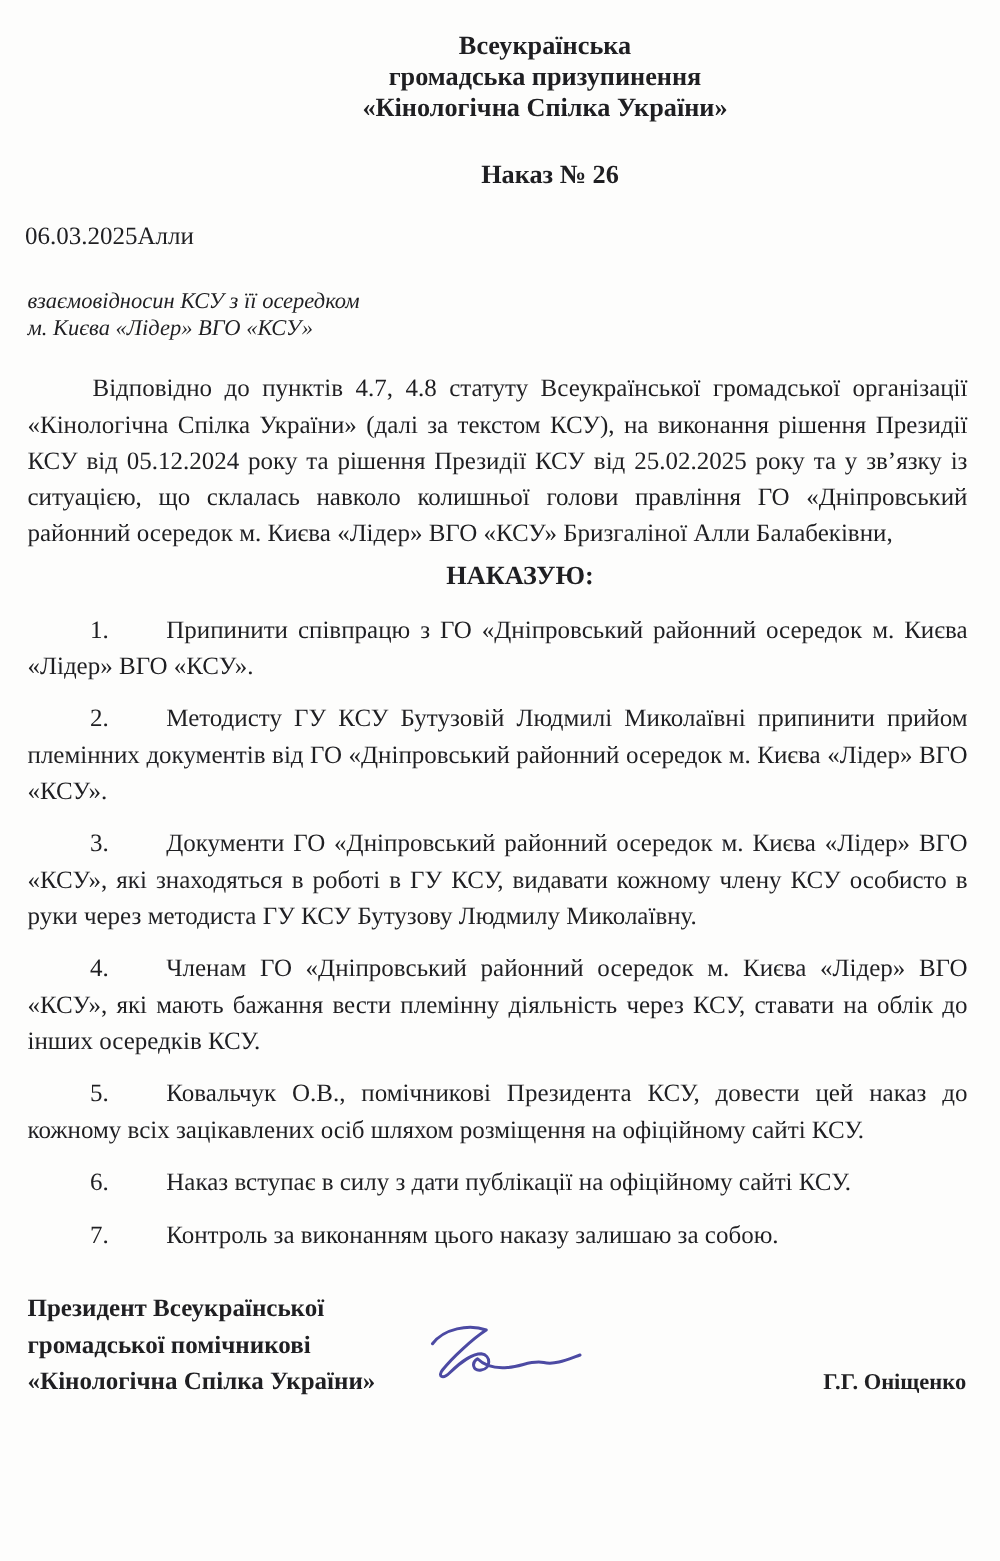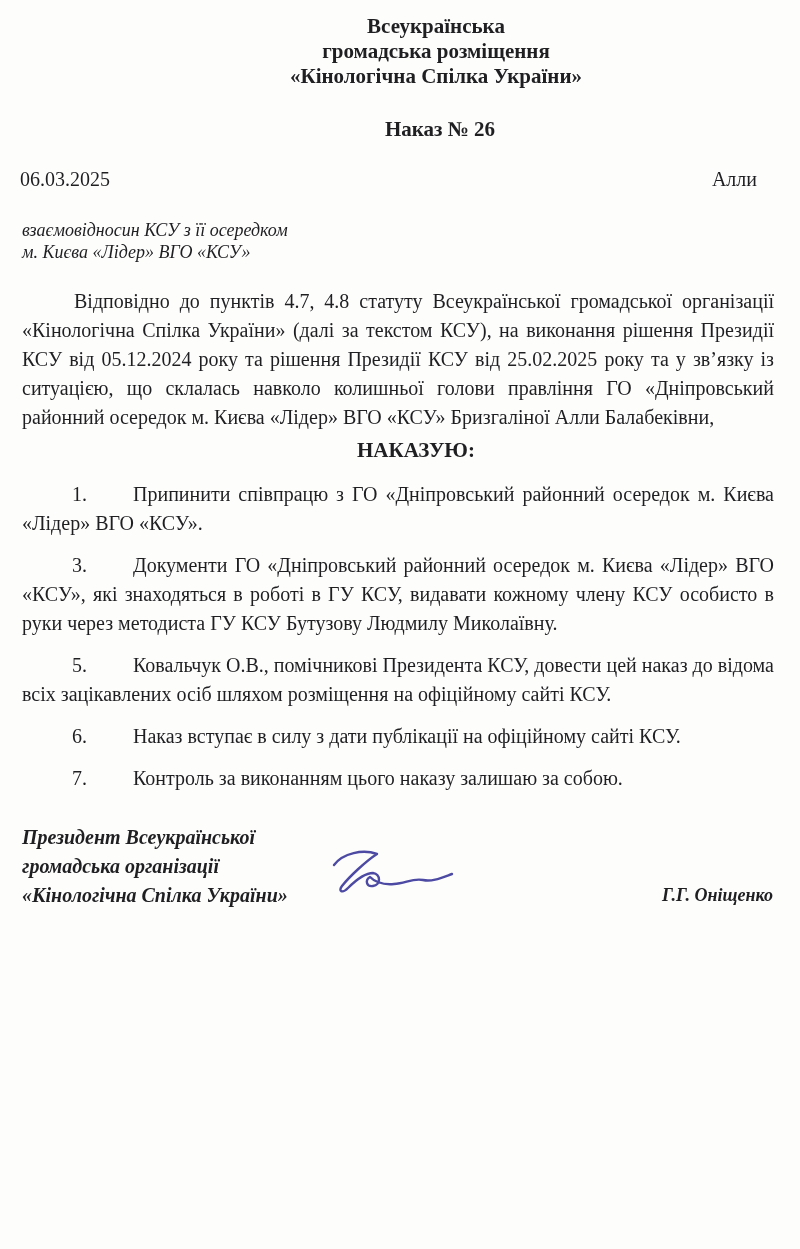--- a/index.html
+++ b/index.html
@@ -6,21 +6,21 @@
     --ink: #1f1f22;
     --sig: #4c4aa3;
     --bg: #fdfdfc;
   }
   * { margin: 0; padding: 0; box-sizing: border-box; }
   html, body { background: var(--bg); }
   .page {
     position: relative;
     width: 800px;
     height: 1188px;
-    margin: 0 auto;
+    margin: 10px auto;
     background: var(--bg);
     color: var(--ink);
     font-family: "Liberation Serif", "DejaVu Serif", serif;
     font-size: 20px;
     overflow: hidden;
   }
   
   .org-header {
     padding-top: 14px;
     padding-left: 72px;          
@@ -32,21 +32,21 @@
   .order-title {
     margin-top: 28px;
     padding-left: 80px;
     text-align: center;
     font-weight: bold;
     font-size: 21px;
     line-height: 25px;
   }
   .date-row {
     display: flex;
-    justify-content: space-between;
+    justify-content: flex-start;
     margin: 25px 43px 0 20px;
     font-size: 20px;
     line-height: 24px;
   }
   .subject {
     margin: 28px 0 0 22px;
     font-style: italic;
     font-size: 18px;
     line-height: 22px;
   }
@@ -71,21 +71,20 @@
     text-indent: 50px;
     line-height: 29px;
   }
   .item-first { margin-top: 17px; }
   .item-gap { display: inline-block; width: 46px; }
   
   .sign-row {
     display: flex;
     align-items: flex-end;
     margin: 30px 27px 0 22px;
-    font-style: italic;
   }
   .signer-position {
     font-weight: bold;
     font-size: 20px;
     line-height: 29px;
     white-space: nowrap;
   }
   .signature-wrap {
     margin-left: 28px;
     margin-bottom: 14px;
@@ -100,21 +99,21 @@
     white-space: nowrap;
   }
 </style>
 </head>
 <body>
 
 <div class="page">
 
   <div class="org-header">
     <div>Всеукраїнська</div>
-    <div>громадська розміщення</div>
+    <div>громадська призупинення</div>
     <div>«Кінологічна Спілка України»</div>
   </div>
 
   <div class="order-title">Наказ № 26</div>
 
   <div class="date-row">
     <span>06.03.2025</span>
     <span>Алли</span>
   </div>
 
@@ -122,34 +121,36 @@
     <div>взаємовідносин КСУ з її осередком</div>
     <div>м. Києва «Лідер» ВГО «КСУ»</div>
   </div>
 
   <p class="preamble">Відповідно до пунктів 4.7, 4.8 статуту Всеукраїнської громадської організації «Кінологічна Спілка України» (далі за текстом КСУ), на виконання рішення Президії КСУ від 05.12.2024 року та рішення Президії КСУ від 25.02.2025 року та у зв’язку із ситуацією, що склалась навколо колишньої голови правління ГО «Дніпровський районний осередок м. Києва «Лідер» ВГО «КСУ» Бризгаліної Алли Балабеківни,</p>
 
   <div class="order-heading">НАКАЗУЮ:</div>
 
   <p class="item item-first"><span>1.</span><span class="item-gap"></span><span>Припинити співпрацю з ГО «Дніпровський районний осередок м. Києва «Лідер» ВГО «КСУ».</span></p>
 
+  <p class="item"><span>2.</span><span class="item-gap"></span><span>Методисту ГУ КСУ Бутузовій Людмилі Миколаївні припинити прийом племінних документів від ГО «Дніпровський районний осередок м. Києва «Лідер» ВГО «КСУ».</span></p>
 
   <p class="item"><span>3.</span><span class="item-gap"></span><span>Документи ГО «Дніпровський районний осередок м. Києва «Лідер» ВГО «КСУ», які знаходяться в роботі в ГУ КСУ, видавати кожному члену КСУ особисто в руки через методиста ГУ КСУ Бутузову Людмилу Миколаївну.</span></p>
 
+  <p class="item"><span>4.</span><span class="item-gap"></span><span>Членам ГО «Дніпровський районний осередок м. Києва «Лідер» ВГО «КСУ», які мають бажання вести племінну діяльність через КСУ, ставати на облік до інших осередків КСУ.</span></p>
 
-  <p class="item"><span>5.</span><span class="item-gap"></span><span>Ковальчук О.В., помічникові Президента КСУ, довести цей наказ до відома всіх зацікавлених осіб шляхом розміщення на офіційному сайті КСУ.</span></p>
+  <p class="item"><span>5.</span><span class="item-gap"></span><span>Ковальчук О.В., помічникові Президента КСУ, довести цей наказ до кожному всіх зацікавлених осіб шляхом розміщення на офіційному сайті КСУ.</span></p>
 
   <p class="item"><span>6.</span><span class="item-gap"></span><span>Наказ вступає в силу з дати публікації на офіційному сайті КСУ.</span></p>
 
   <p class="item"><span>7.</span><span class="item-gap"></span><span>Контроль за виконанням цього наказу залишаю за собою.</span></p>
 
   <div class="sign-row">
     <div class="signer-position">
       <div>Президент Всеукраїнської</div>
-      <div>громадська організації</div>
+      <div>громадської помічникові</div>
       <div>«Кінологічна Спілка України»</div>
     </div>
     <div class="signature-wrap">
       <svg width="150" height="55" viewBox="0 0 150 55" aria-hidden="true">
         <path id="signature-stroke" d="M 18 24 C 27 12, 47 8, 61 13
              C 50 20, 33 36, 26 45
              C 22 50, 26 53, 32 47
              C 40 39, 50 32, 57 32
              C 65 33, 65 44, 57 45
              C 50 46, 49 39, 54 36

